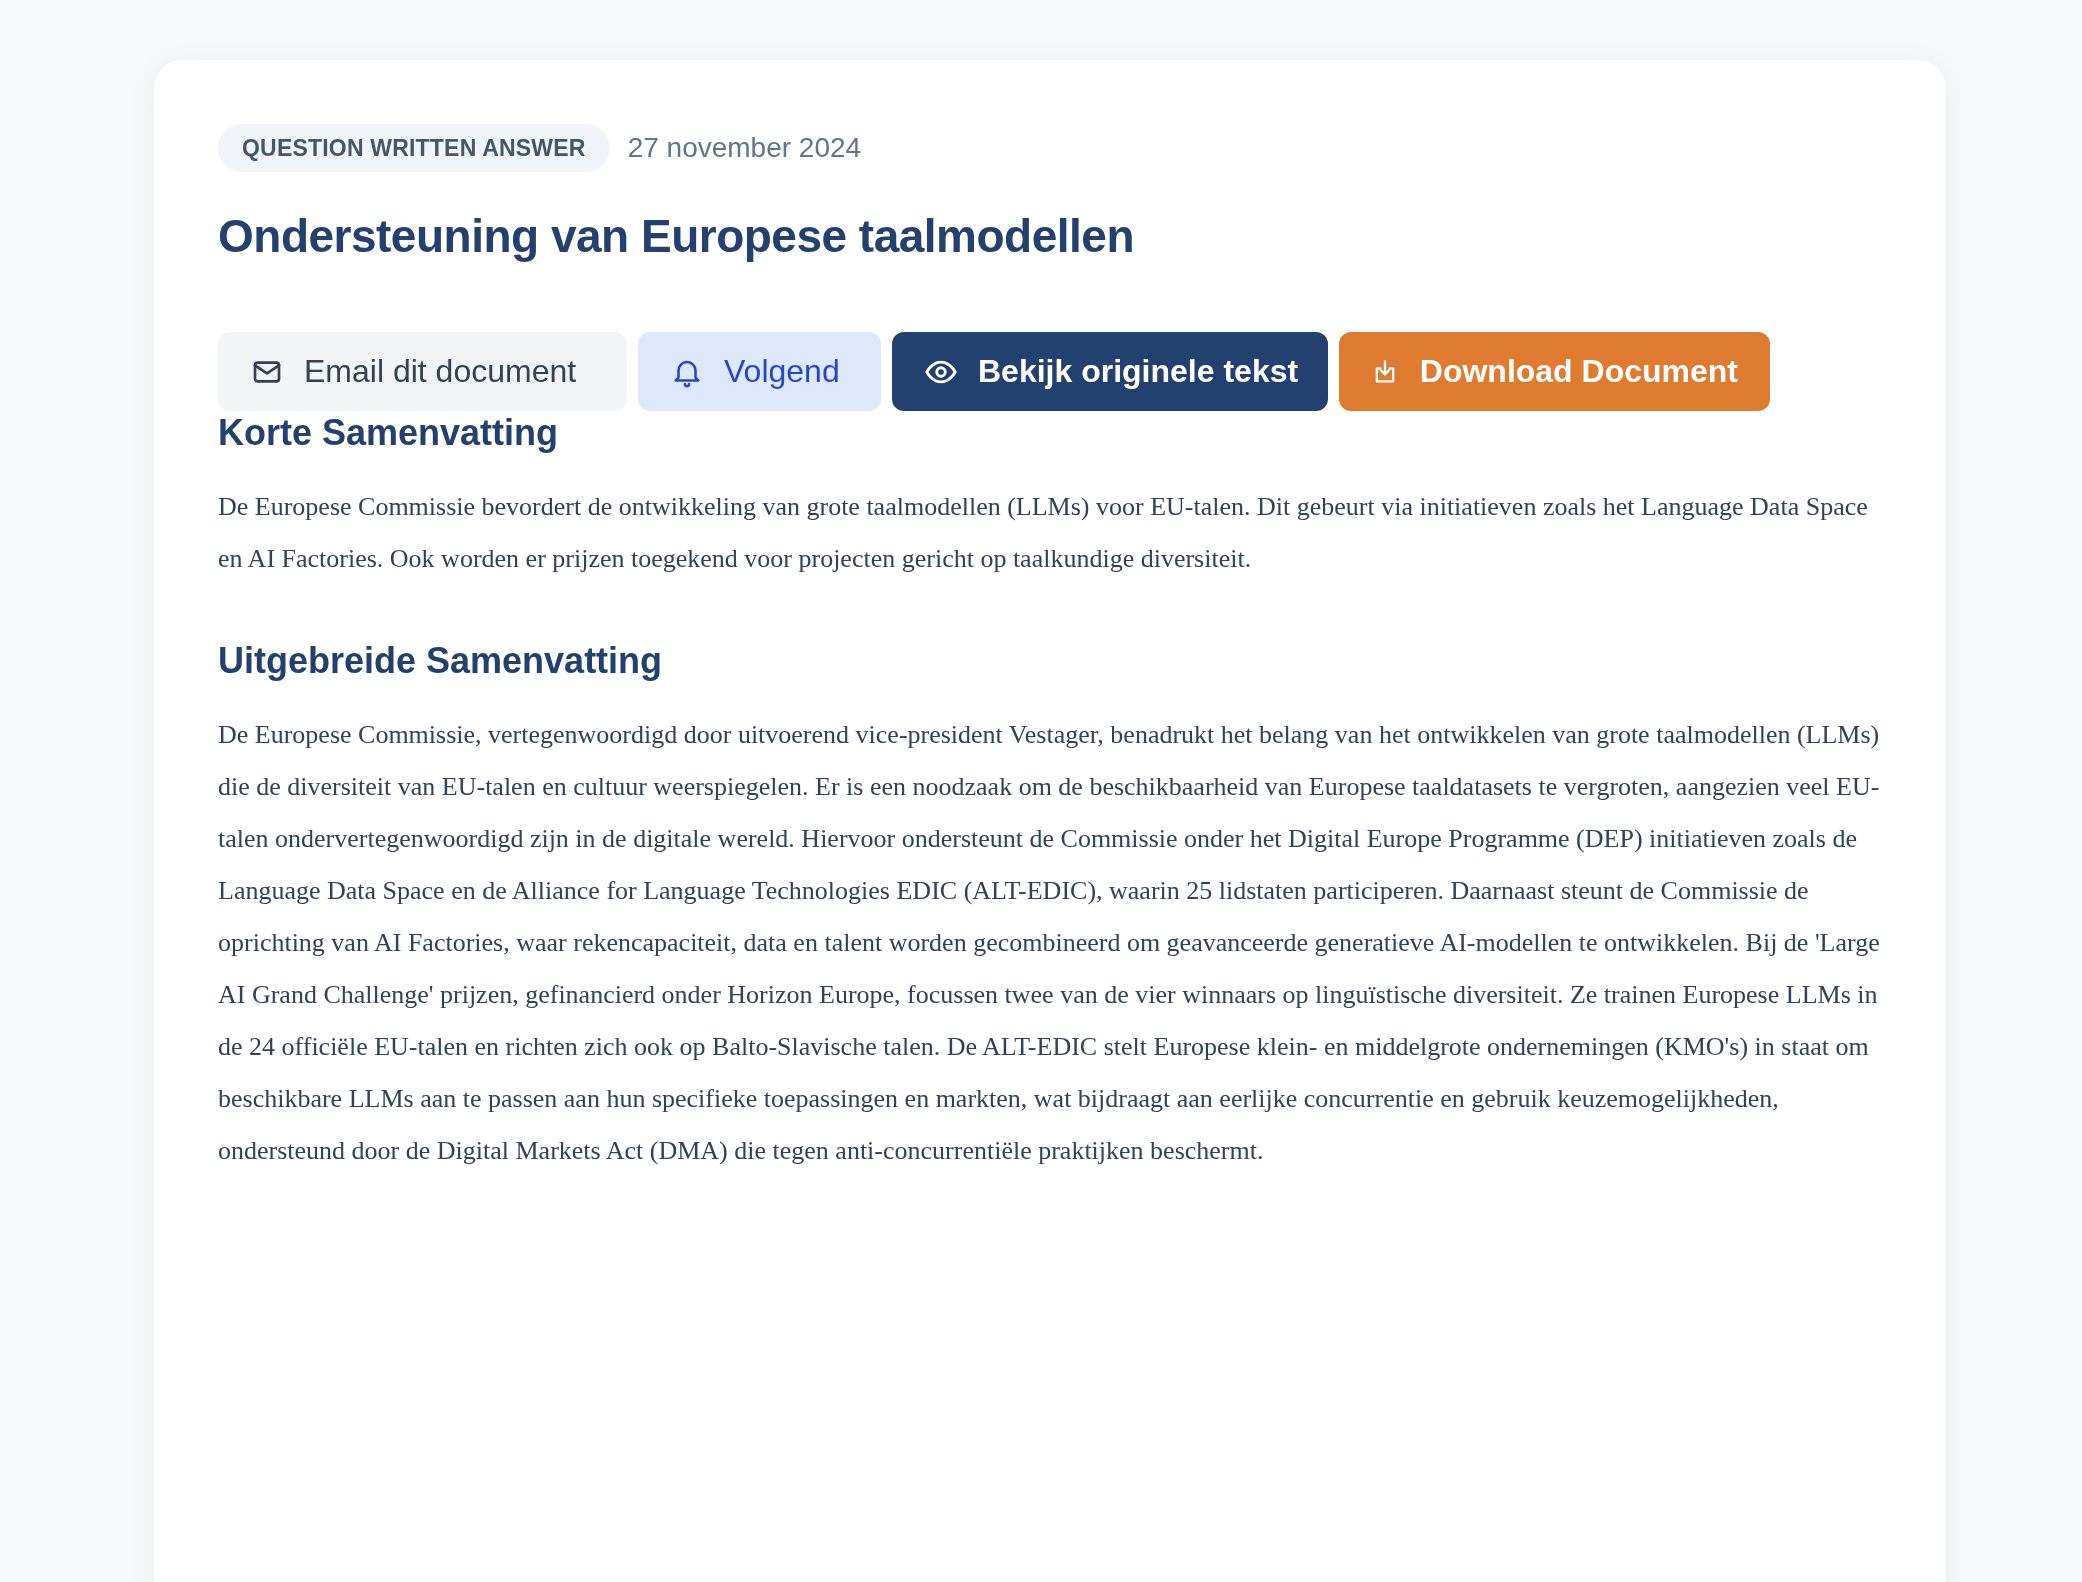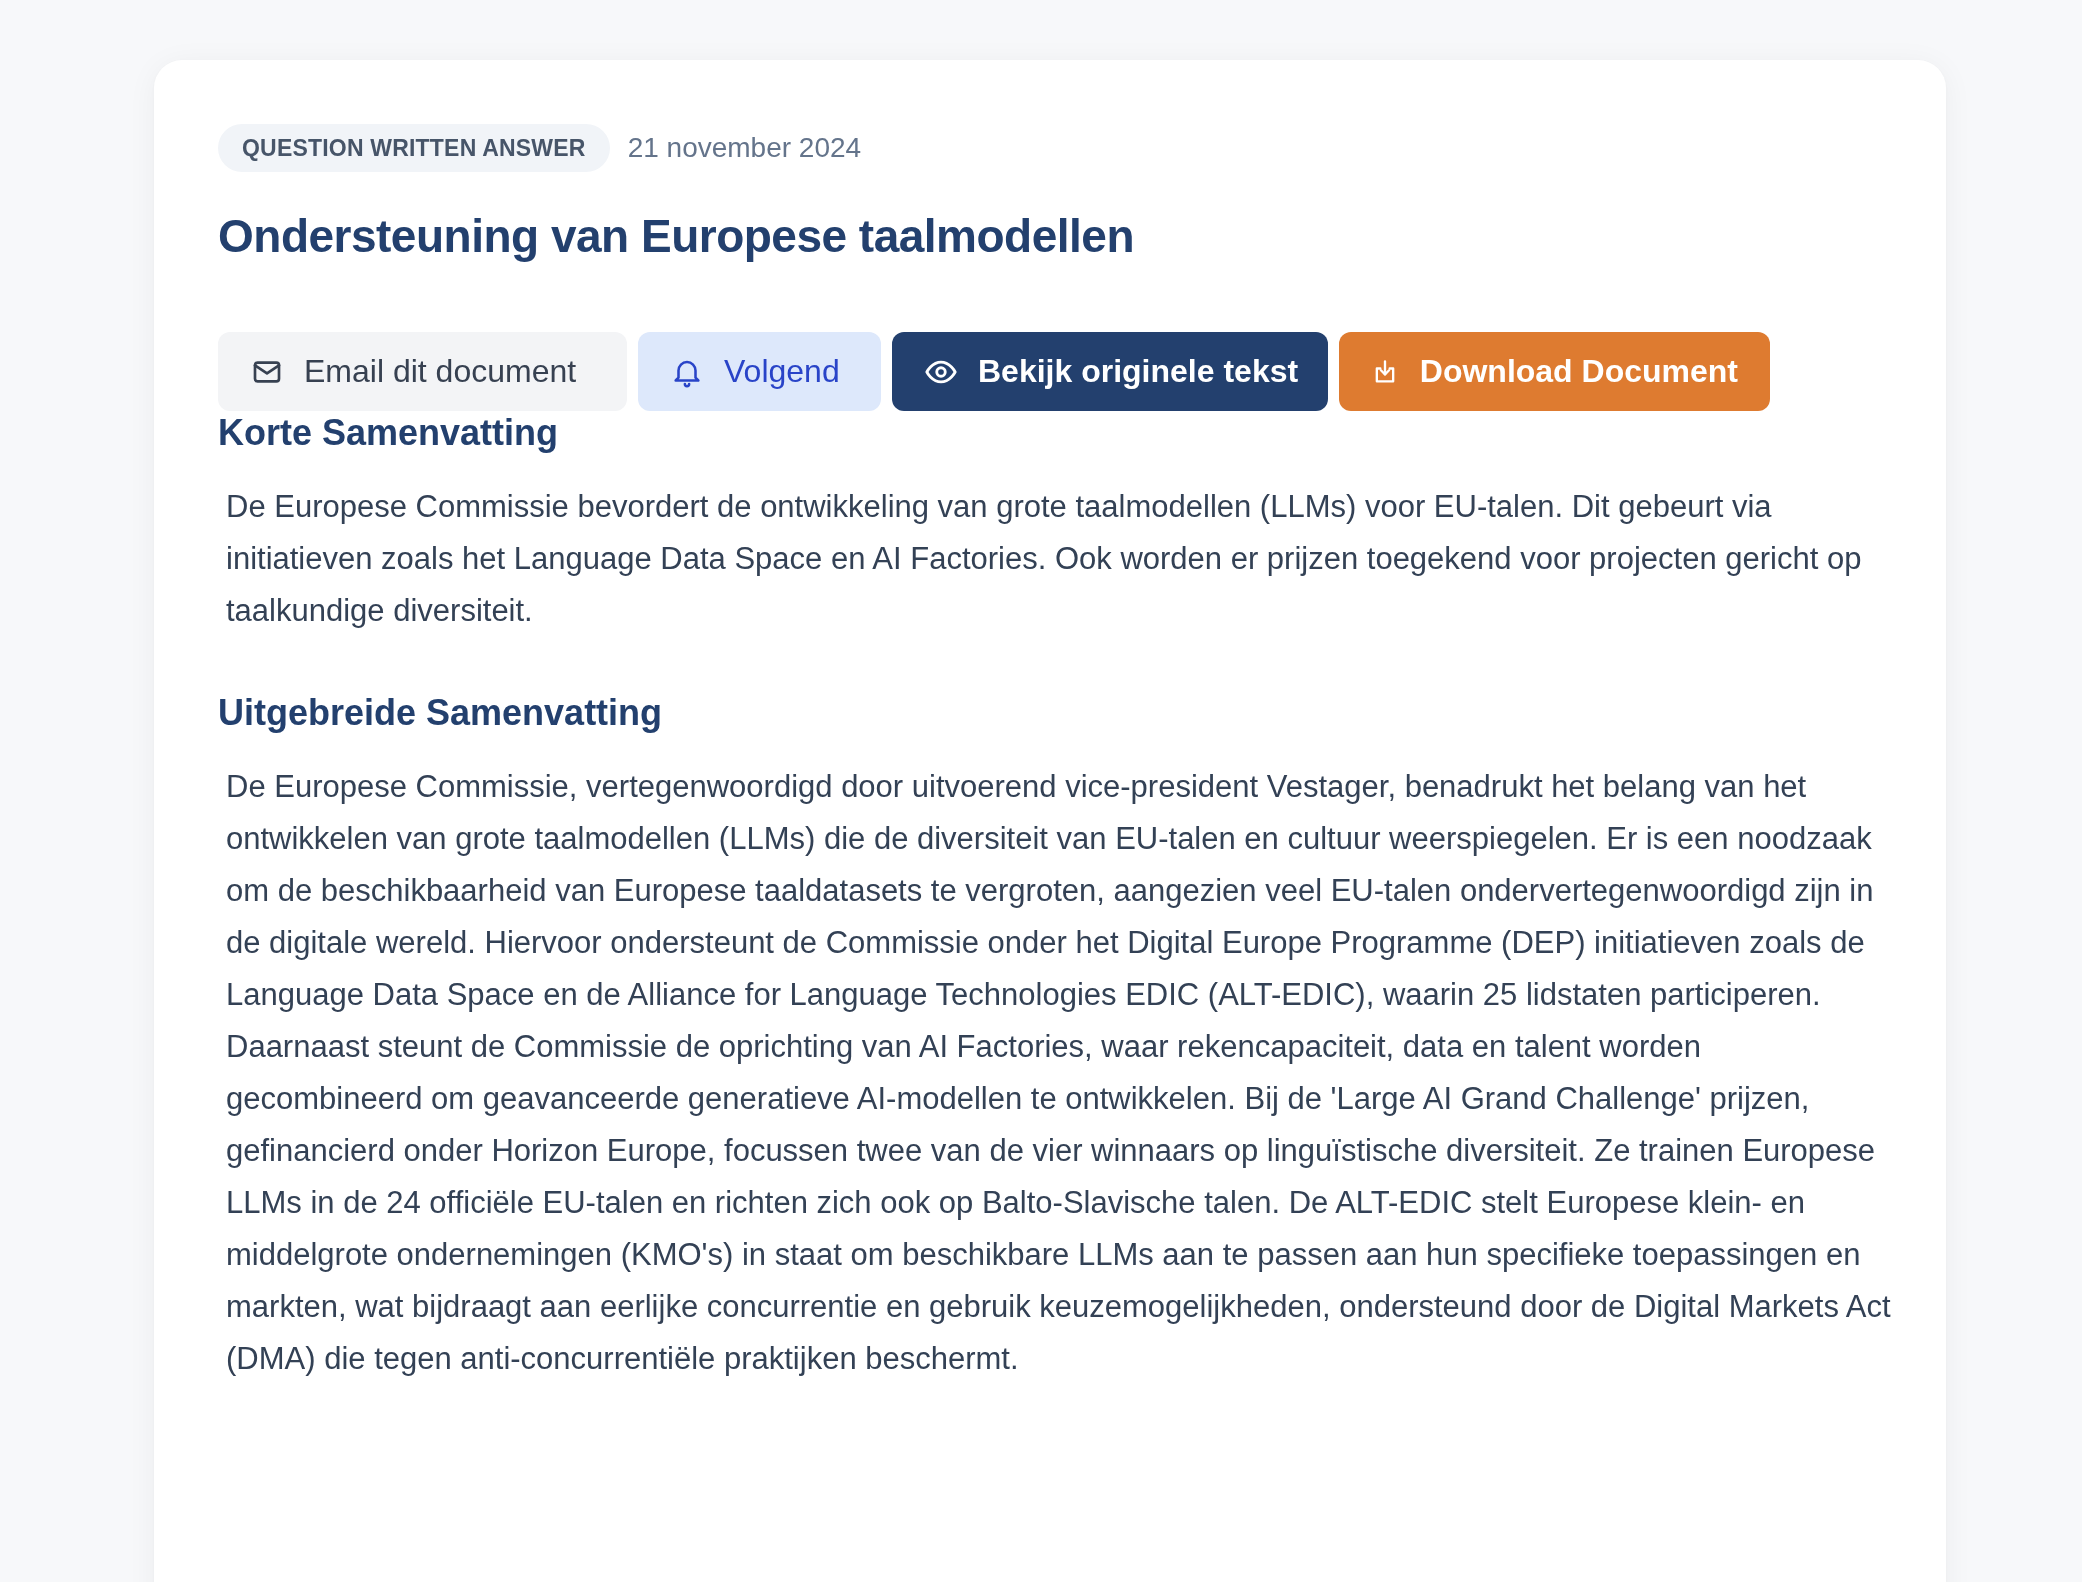--- a/index.html
+++ b/index.html
@@ -110,34 +110,35 @@
     line-height: 44px;
     margin: 0;
   }
   .h-short {
   }
   .h-long {
     margin-top: 54px;
   }
   .para {
     color: #334155;
-    font-size: 31px;
+    font-size: 26px;
     line-height: 52px;
-    margin: 26px 0 0 8px;
+    margin: 26px 0 0 0;
     width: 1670px;
+    font-family: Liberation Serif, serif;
   }
 </style>
 </head>
 <body>
 
 <div class="card">
 
   <div class="meta-row">
     <span class="badge">QUESTION WRITTEN ANSWER</span>
-    <span class="date">21 november 2024</span>
+    <span class="date">27 november 2024</span>
   </div>
 
   <h1 class="title">Ondersteuning van Europese taalmodellen</h1>
 
   <div class="actions">
     <div class="btn btn-email">
       <span class="icon">
         <svg width="32" height="32" viewBox="0 0 24 24" fill="none" stroke="#374151" stroke-width="2" stroke-linecap="round" stroke-linejoin="round">
           <rect x="3" y="5" width="18" height="14" rx="2"></rect>
           <path d="M3 7l9 6 9-6"></path>

